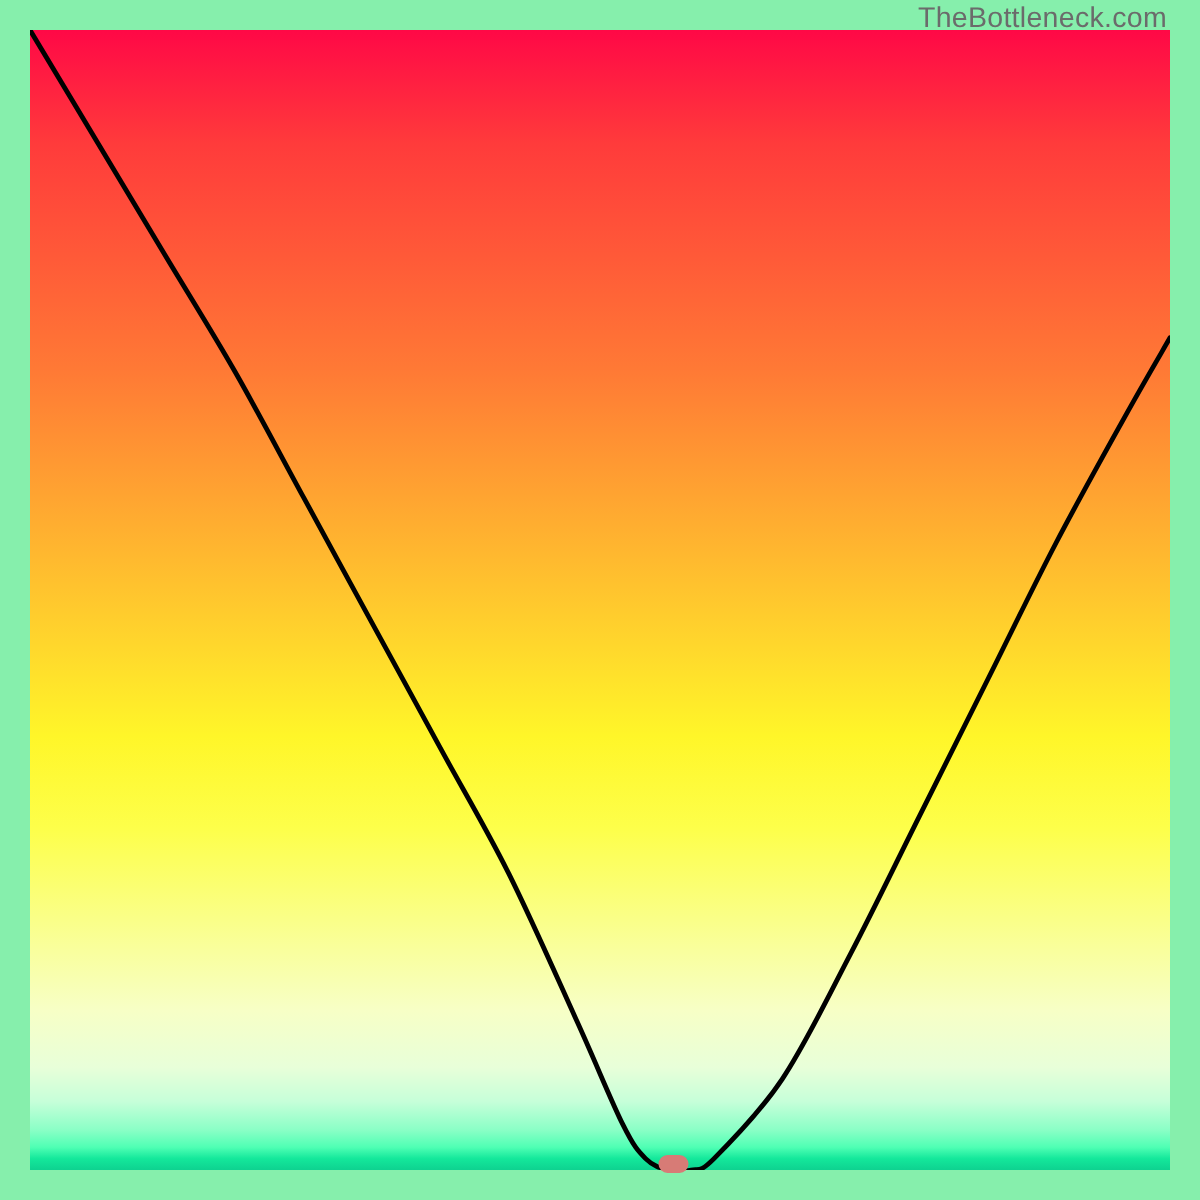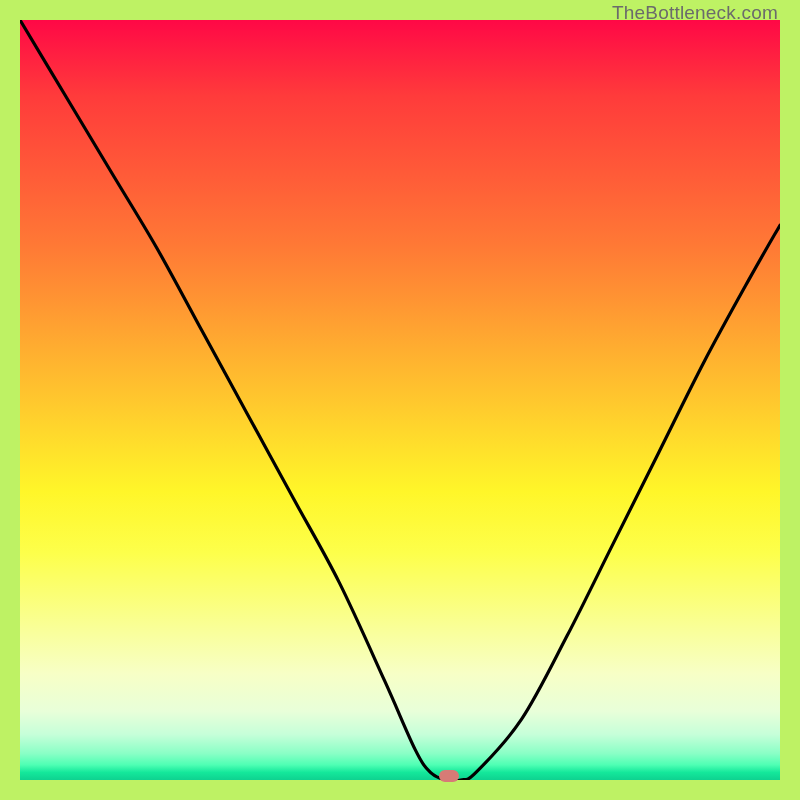--- a/index.html
+++ b/index.html
@@ -8,21 +8,21 @@
     width: 800px;
     height: 800px;
     overflow: hidden;
     font-family: Arial, Helvetica, sans-serif;
     background: #000;
   }
   .chart-container {
     position: relative;
     width: 800px;
     height: 800px;
-    background: #bef264;
+    background: #86efac;
   }
   .plot-area {
     position: absolute;
     left: 20px;
     top: 20px;
     width: 760px;
     height: 760px;
     background: linear-gradient(to bottom,
       #ff0846 0%,
       #ff3b3b 10%,

